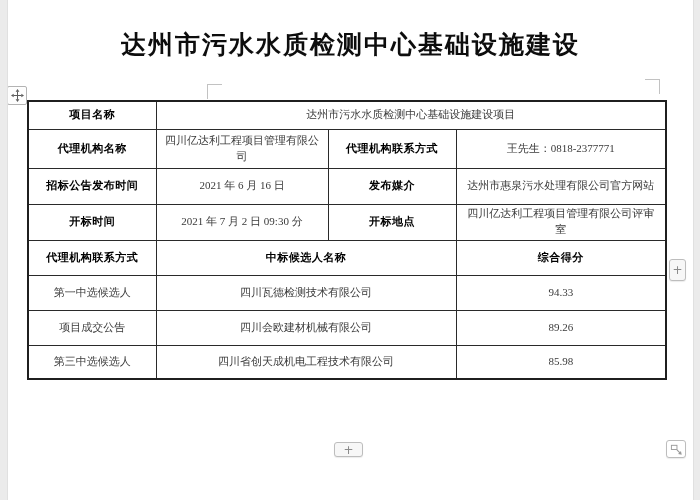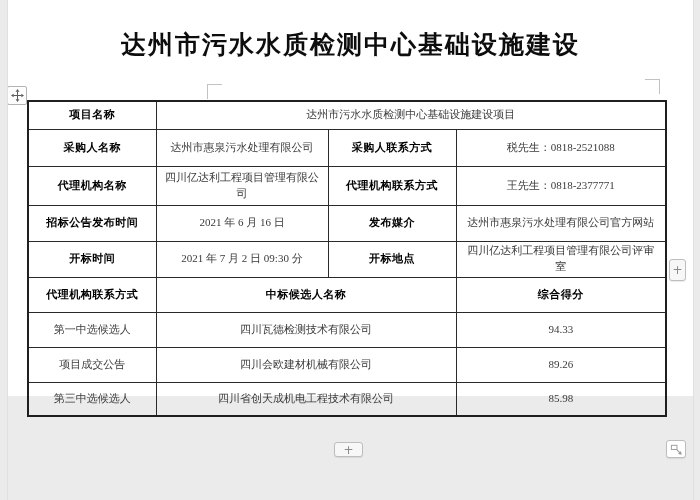--- a/index.html
+++ b/index.html
@@ -6,21 +6,21 @@
   html,body { width:700px; height:500px; overflow:hidden; }
   body {
     font-family:"Liberation Serif","DejaVu Serif",serif;
     background:#ebebeb;
     position:relative;
   }
   .gutter { position:absolute; top:0; height:500px; background:#ebebeb; z-index:5; }
   .gutter.left  { left:0; width:8px; border-right:1px solid #e0e0e0; }
   .gutter.right { right:0; width:7px; border-left:1px solid #e0e0e0; }
   .page {
-    position:absolute; left:8px; top:0; width:685px; height:396px;
+    position:absolute; left:8px; top:0; width:685px; height:500px;
     background:#ffffff;
   }
   .doc-title {
     position:absolute; left:0; top:30px; width:100%;
     text-align:center; font-weight:700; color:#0d0d0d;
     font-size:25px; line-height:30px; letter-spacing:2px;
   }
   .crop-mark { position:absolute; width:15px; height:15px; }
   .crop-mark.tl { left:199px; top:84px; border-top:1px solid #c2c2c2; border-left:1px solid #c2c2c2; }
   .crop-mark.tr { left:637px; top:79px; border-top:1px solid #c2c2c2; border-right:1px solid #c2c2c2; }
@@ -97,26 +97,20 @@
         <col style="width:128px">
         <col style="width:172px">
         <col style="width:128px">
         <col style="width:210px">
       </colgroup>
     <tbody>
         <tr style="height:28px">
       <td class="lbl">项目名称</td>
       <td colspan="3">达州市污水水质检测中心基础设施建设项目</td>
     </tr>
-    <tr style="height:37px">
-      <td class="lbl">采购人名称</td>
-      <td>达州市惠泉污水处理有限公司</td>
-      <td class="lbl">采购人联系方式</td>
-      <td>税先生：0818-2521088</td>
-    </tr>
     <tr style="height:39px">
       <td class="lbl">代理机构名称</td>
       <td>四川亿达利工程项目管理有限公司</td>
       <td class="lbl">代理机构联系方式</td>
       <td>王先生：0818-2377771</td>
     </tr>
     <tr style="height:36px">
       <td class="lbl">招标公告发布时间</td>
       <td>2021 年 6 月 16 日</td>
       <td class="lbl">发布媒介</td>

